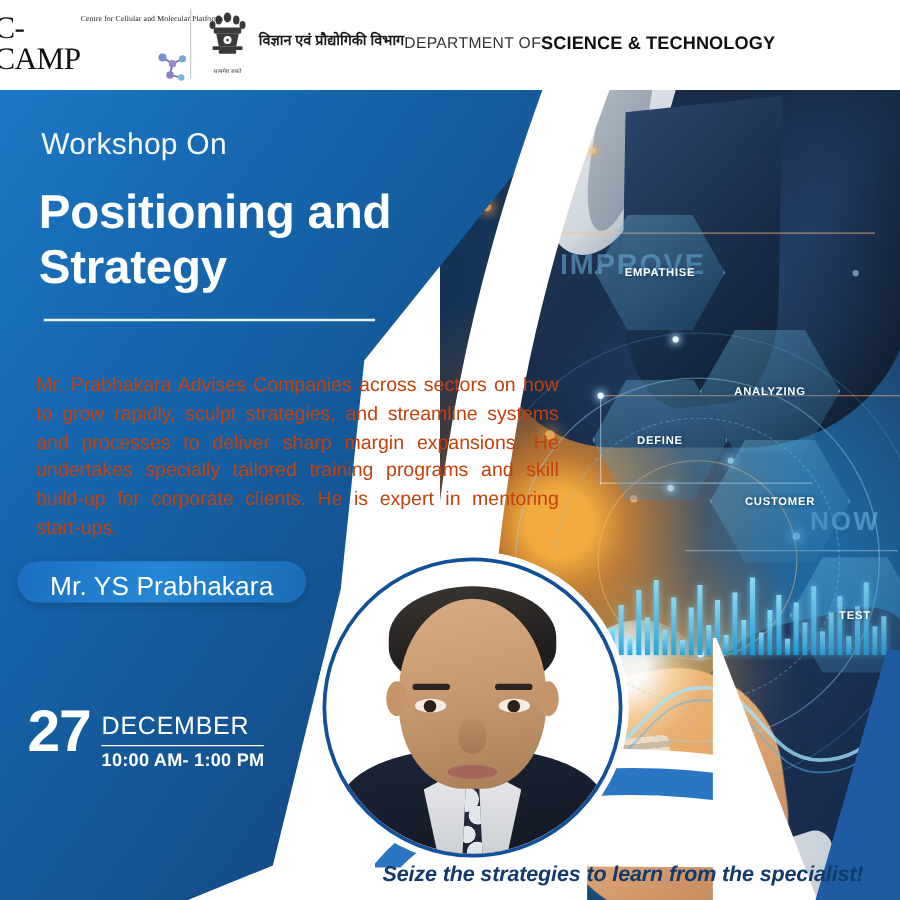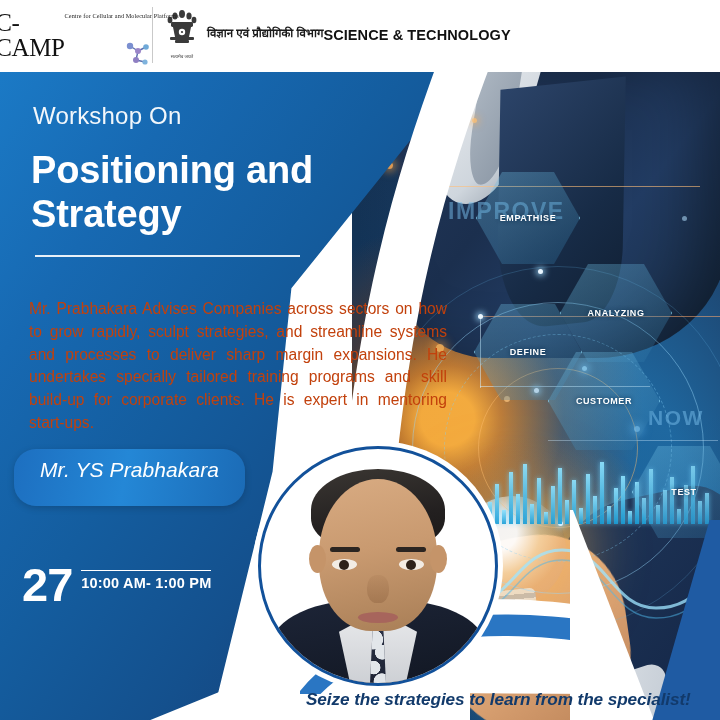--- a/index.html
+++ b/index.html
@@ -375,28 +375,27 @@
     left:29px; top:232px;
     width:418px;
     font-size:15.6px;
     line-height:1.46;
     color:#c2410c;
     text-align:justify;
   }
   .namebadge{
     position:absolute;
     left:14px; top:383px;
-    padding:9px 26px 24px 26px;
+    padding:9px 26px 0 26px;
     background:linear-gradient(100deg,#1d6fc0 0%,#2487d6 48%,#1b6bb6 100%);
     border-radius:22px;
     color:#ffffff;
     font-size:21px;
     letter-spacing:.1px;
     box-shadow:0 2px 7px rgba(0,0,0,.18);
-    font-style:italic;
   }
   .datewrap{
     position:absolute;
     left:22px; top:497px;
     display:flex;
     align-items:flex-start;
     gap:9px;
   }
   .daynum{
     font-size:47px;
@@ -590,21 +589,21 @@
 
     <div class="hex" style="left:124px;top:104px;width:104px;height:96px;">
       <span>EMPATHISE</span>
     </div>
     <div class="hex" style="left:208px;top:196px;width:112px;height:102px;">
       <span>ANALYZING</span>
     </div>
     <div class="hex" style="left:122px;top:236px;width:108px;height:100px;">
       <span>DEFINE</span>
     </div>
-    <div class="hex" style="left:196px;top:284px;width:112px;height:102px;">
+    <div class="hex" style="left:216px;top:284px;width:112px;height:102px;">
       <span>CUSTOMER</span>
     </div>
     <div class="hex" style="left:280px;top:378px;width:104px;height:96px;">
       <span>TEST</span>
     </div>
   </div>
 
   <div class="bluepanel"></div>
 
   <svg class="swoosh" viewBox="0 0 210 560">
@@ -625,20 +624,21 @@
   <div class="content">
     <div class="eyebrow">Workshop On</div>
     <div class="title">Positioning and Strategy</div>
     <div class="rule"></div>
     <div class="body">Mr. Prabhakara Advises Companies across sectors on how to grow rapidly, sculpt strategies, and streamline systems and processes to deliver sharp margin expansions. He undertakes specially tailored training programs and skill build-up for corporate clients. He is expert in mentoring start-ups.</div>
     <div class="namebadge">Mr. YS Prabhakara</div>
 
     <div class="datewrap">
       <div class="daynum">27</div>
       <div class="datecol">
+        <div class="month">DECEMBER</div>
         <div class="timerule"></div>
         <div class="time">10:00 AM- 1:00 PM</div>
       </div>
     </div>
   </div>
 
   <div class="portrait">
     <div class="pbody"></div>
     <div class="pshirt"></div>
     <div class="ptie"></div>
@@ -697,20 +697,21 @@
               <circle cx="17" cy="24" r="3.2" fill="#fff"></circle>
               <circle cx="17" cy="24" r="1.1" fill="#3a3a3a"></circle>
               <rect x="5" y="29" width="24" height="3" rx="1"></rect>
               <rect x="10" y="32" width="14" height="3" rx="1"></rect>
             </g>
           </svg>
           <span class="emblem-sub">सत्यमेव जयते</span>
         </div>
         <div class="dst-text">
           <span class="dst-hi">विज्ञान एवं प्रौद्योगिकी विभाग</span>
+          <span class="dst-l1">DEPARTMENT OF</span>
           <span class="dst-l2">SCIENCE &amp; TECHNOLOGY</span>
         </div>
       </div>
 
     </div>
 
   </div>
 
 </div>
 

